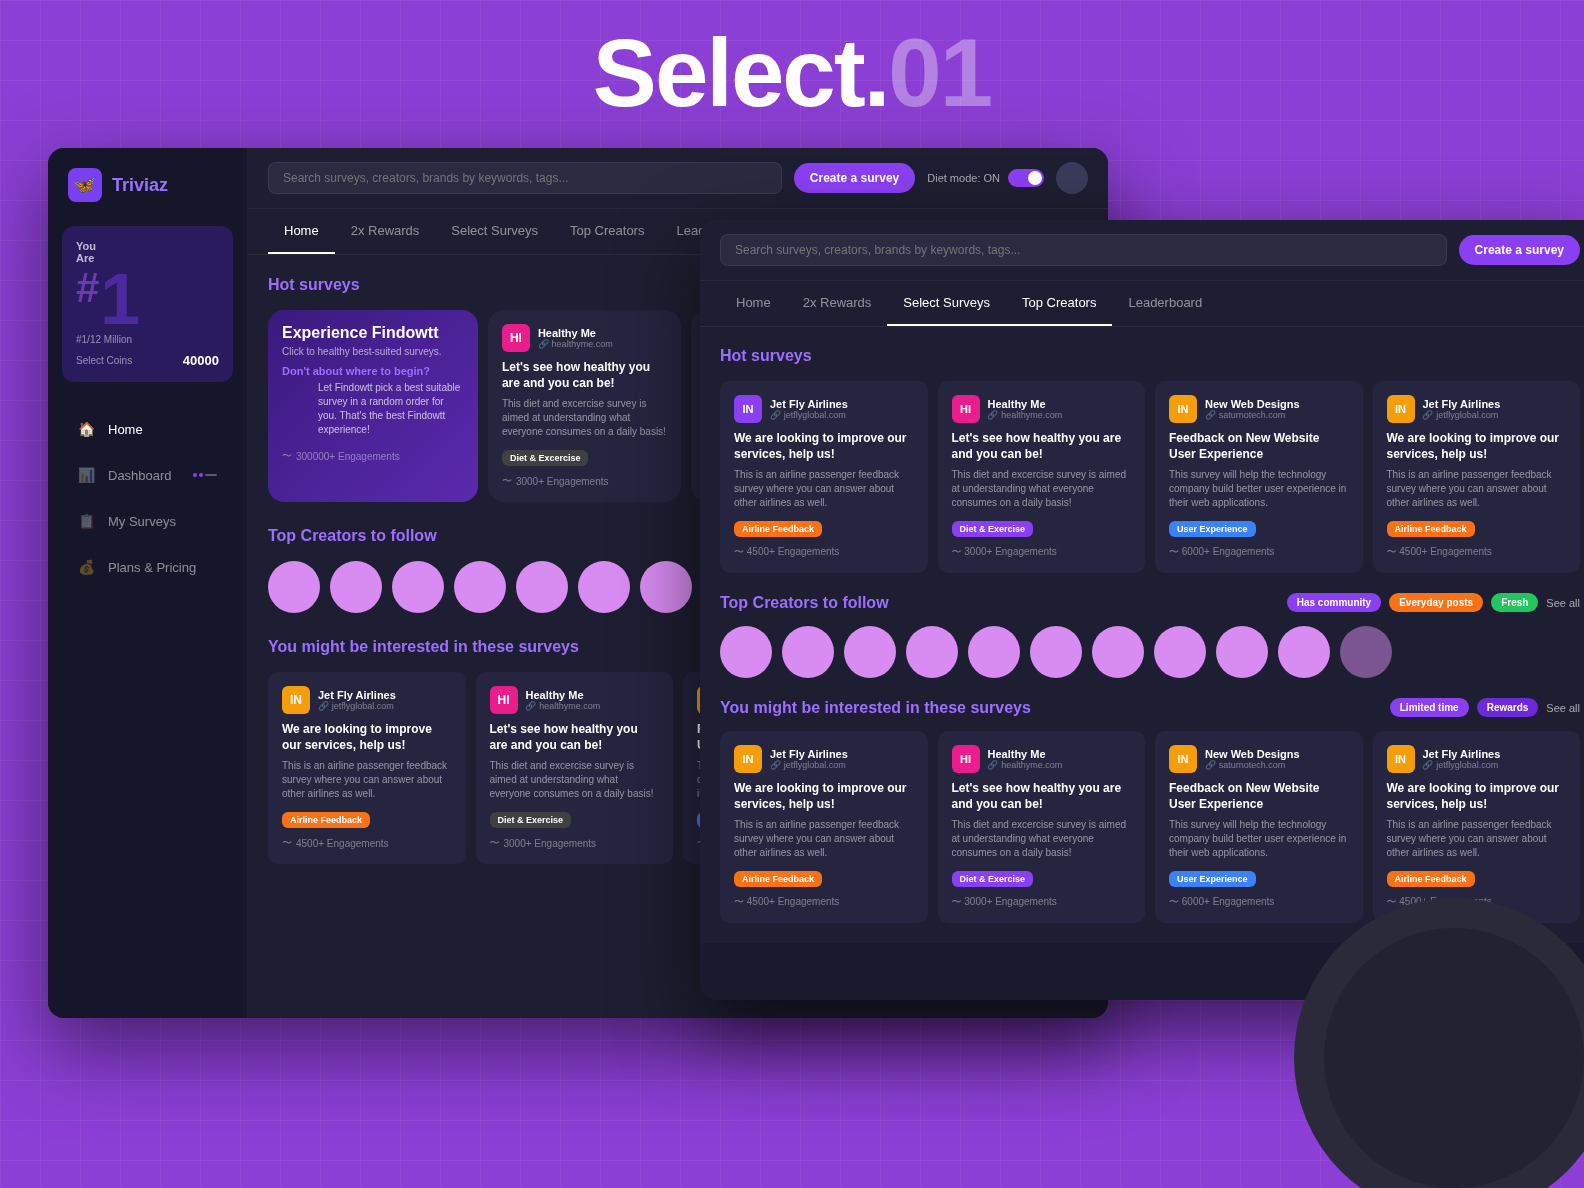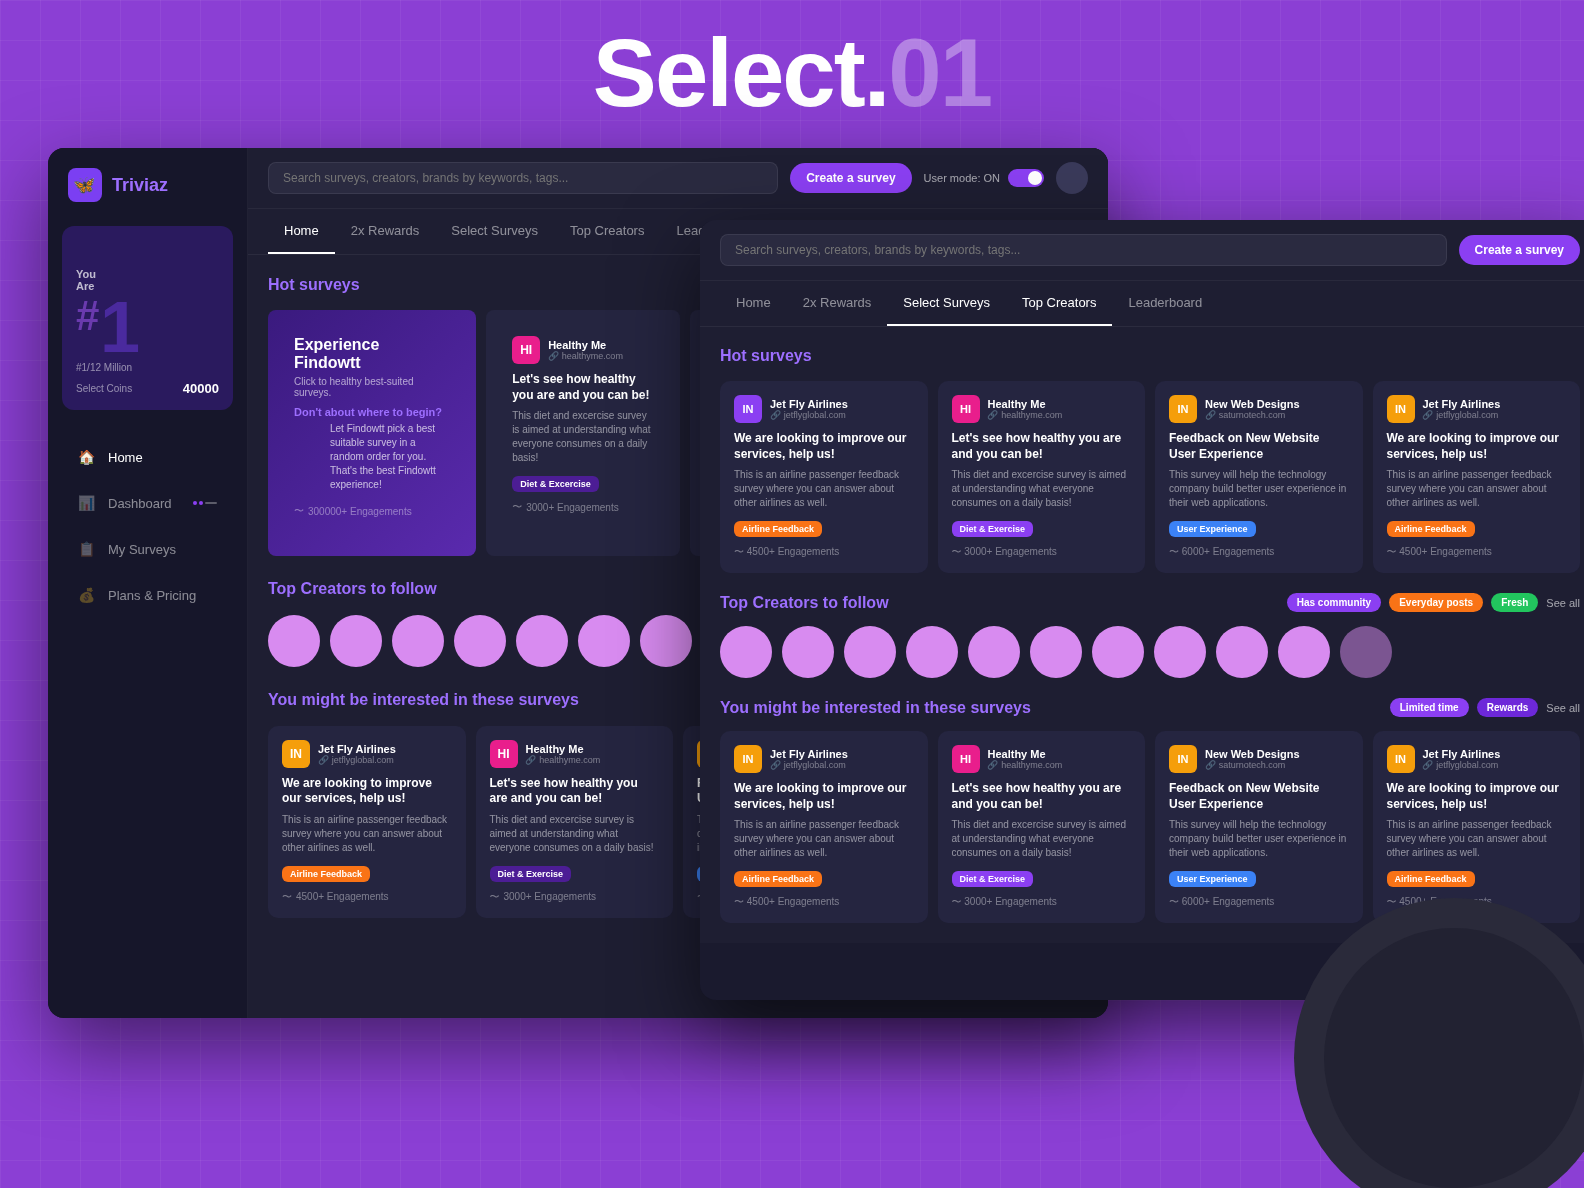--- a/index.html
+++ b/index.html
@@ -276,22 +276,22 @@
     
     .survey-cards-row {
       display: flex;
       gap: 10px;
       overflow: hidden;
       margin-bottom: 24px;
     }
 
     .survey-card {
       background: #252540;
-      border-radius: 8px;
-      padding: 26px;
+      border-radius: 16px;
+      padding: 14px;
       flex: 1;
       min-width: 0;
     }
 
     .survey-card.featured {
       background: linear-gradient(135deg, #3a1a7e, #5a2aae);
       flex: 1.1;
     }
 
     .survey-card-header {
@@ -353,21 +353,21 @@
 
     .survey-tag {
       display: inline-block;
       padding: 3px 8px;
       border-radius: 6px;
       font-size: 9px;
       font-weight: 600;
       margin-bottom: 8px;
     }
 
-    .tag-purple { background: #4c1d95; color: white; }
+    .tag-purple { background: #404040; color: white; }
     .tag-blue { background: #3B82F6; color: white; }
     .tag-orange { background: #F97316; color: white; }
 
     .survey-engagements {
       display: flex;
       align-items: center;
       gap: 4px;
       color: rgba(255,255,255,0.4);
       font-size: 10px;
     }
@@ -492,21 +492,21 @@
 
 <div class="app-window">
 
   <div class="sidebar">
     <div class="sidebar-logo">
       <div class="logo-icon">🦋</div>
       <span class="logo-text">Triviaz</span>
     </div>
 
     <div class="rank-card">
-      <div style="color:rgba(255,255,255,0.7);font-size:11px;font-weight:600;margin-top:28px;">You</div>
+      <div style="color:rgba(255,255,255,0.7);font-size:11px;font-weight:600;">You</div>
       <div style="color:rgba(255,255,255,0.7);font-size:11px;font-weight:600;">Are</div>
       <div style="position:relative;height:70px;display:flex;align-items:center;">
         <span style="font-size:42px;font-weight:900;color:#6a3aae;position:absolute;left:0;top:0;">#</span>
         <span style="font-size:72px;font-weight:900;color:#4a2a9e;margin-left:24px;line-height:1;">1</span>
       </div>
       <div style="color:rgba(255,255,255,0.5);font-size:10px;">#1/12 Million</div>
       <div class="coins-row">
         <span class="coins-label">Select Coins</span>
         <span class="coins-value">40000</span>
       </div>
@@ -534,21 +534,21 @@
       <span>Plans &amp; Pricing</span>
     </div>
   </div>
 
   <div class="main-content">
 
     <div class="app-header">
       <input class="search-bar" type="text" placeholder="Search surveys, creators, brands by keywords, tags..." style="">
       <button class="create-btn">Create a survey</button>
       <div class="dark-mode-toggle">
-        <span>User mode: ON</span>
+        <span>Diet mode: ON</span>
         <div class="toggle-switch">
           <div class="toggle-knob"></div>
         </div>
       </div>
       <div class="mode-circle"></div>
     </div>
 
     <div class="nav-tabs">
       <div class="nav-tab active">Home</div>
       <div class="nav-tab">2x Rewards</div>

